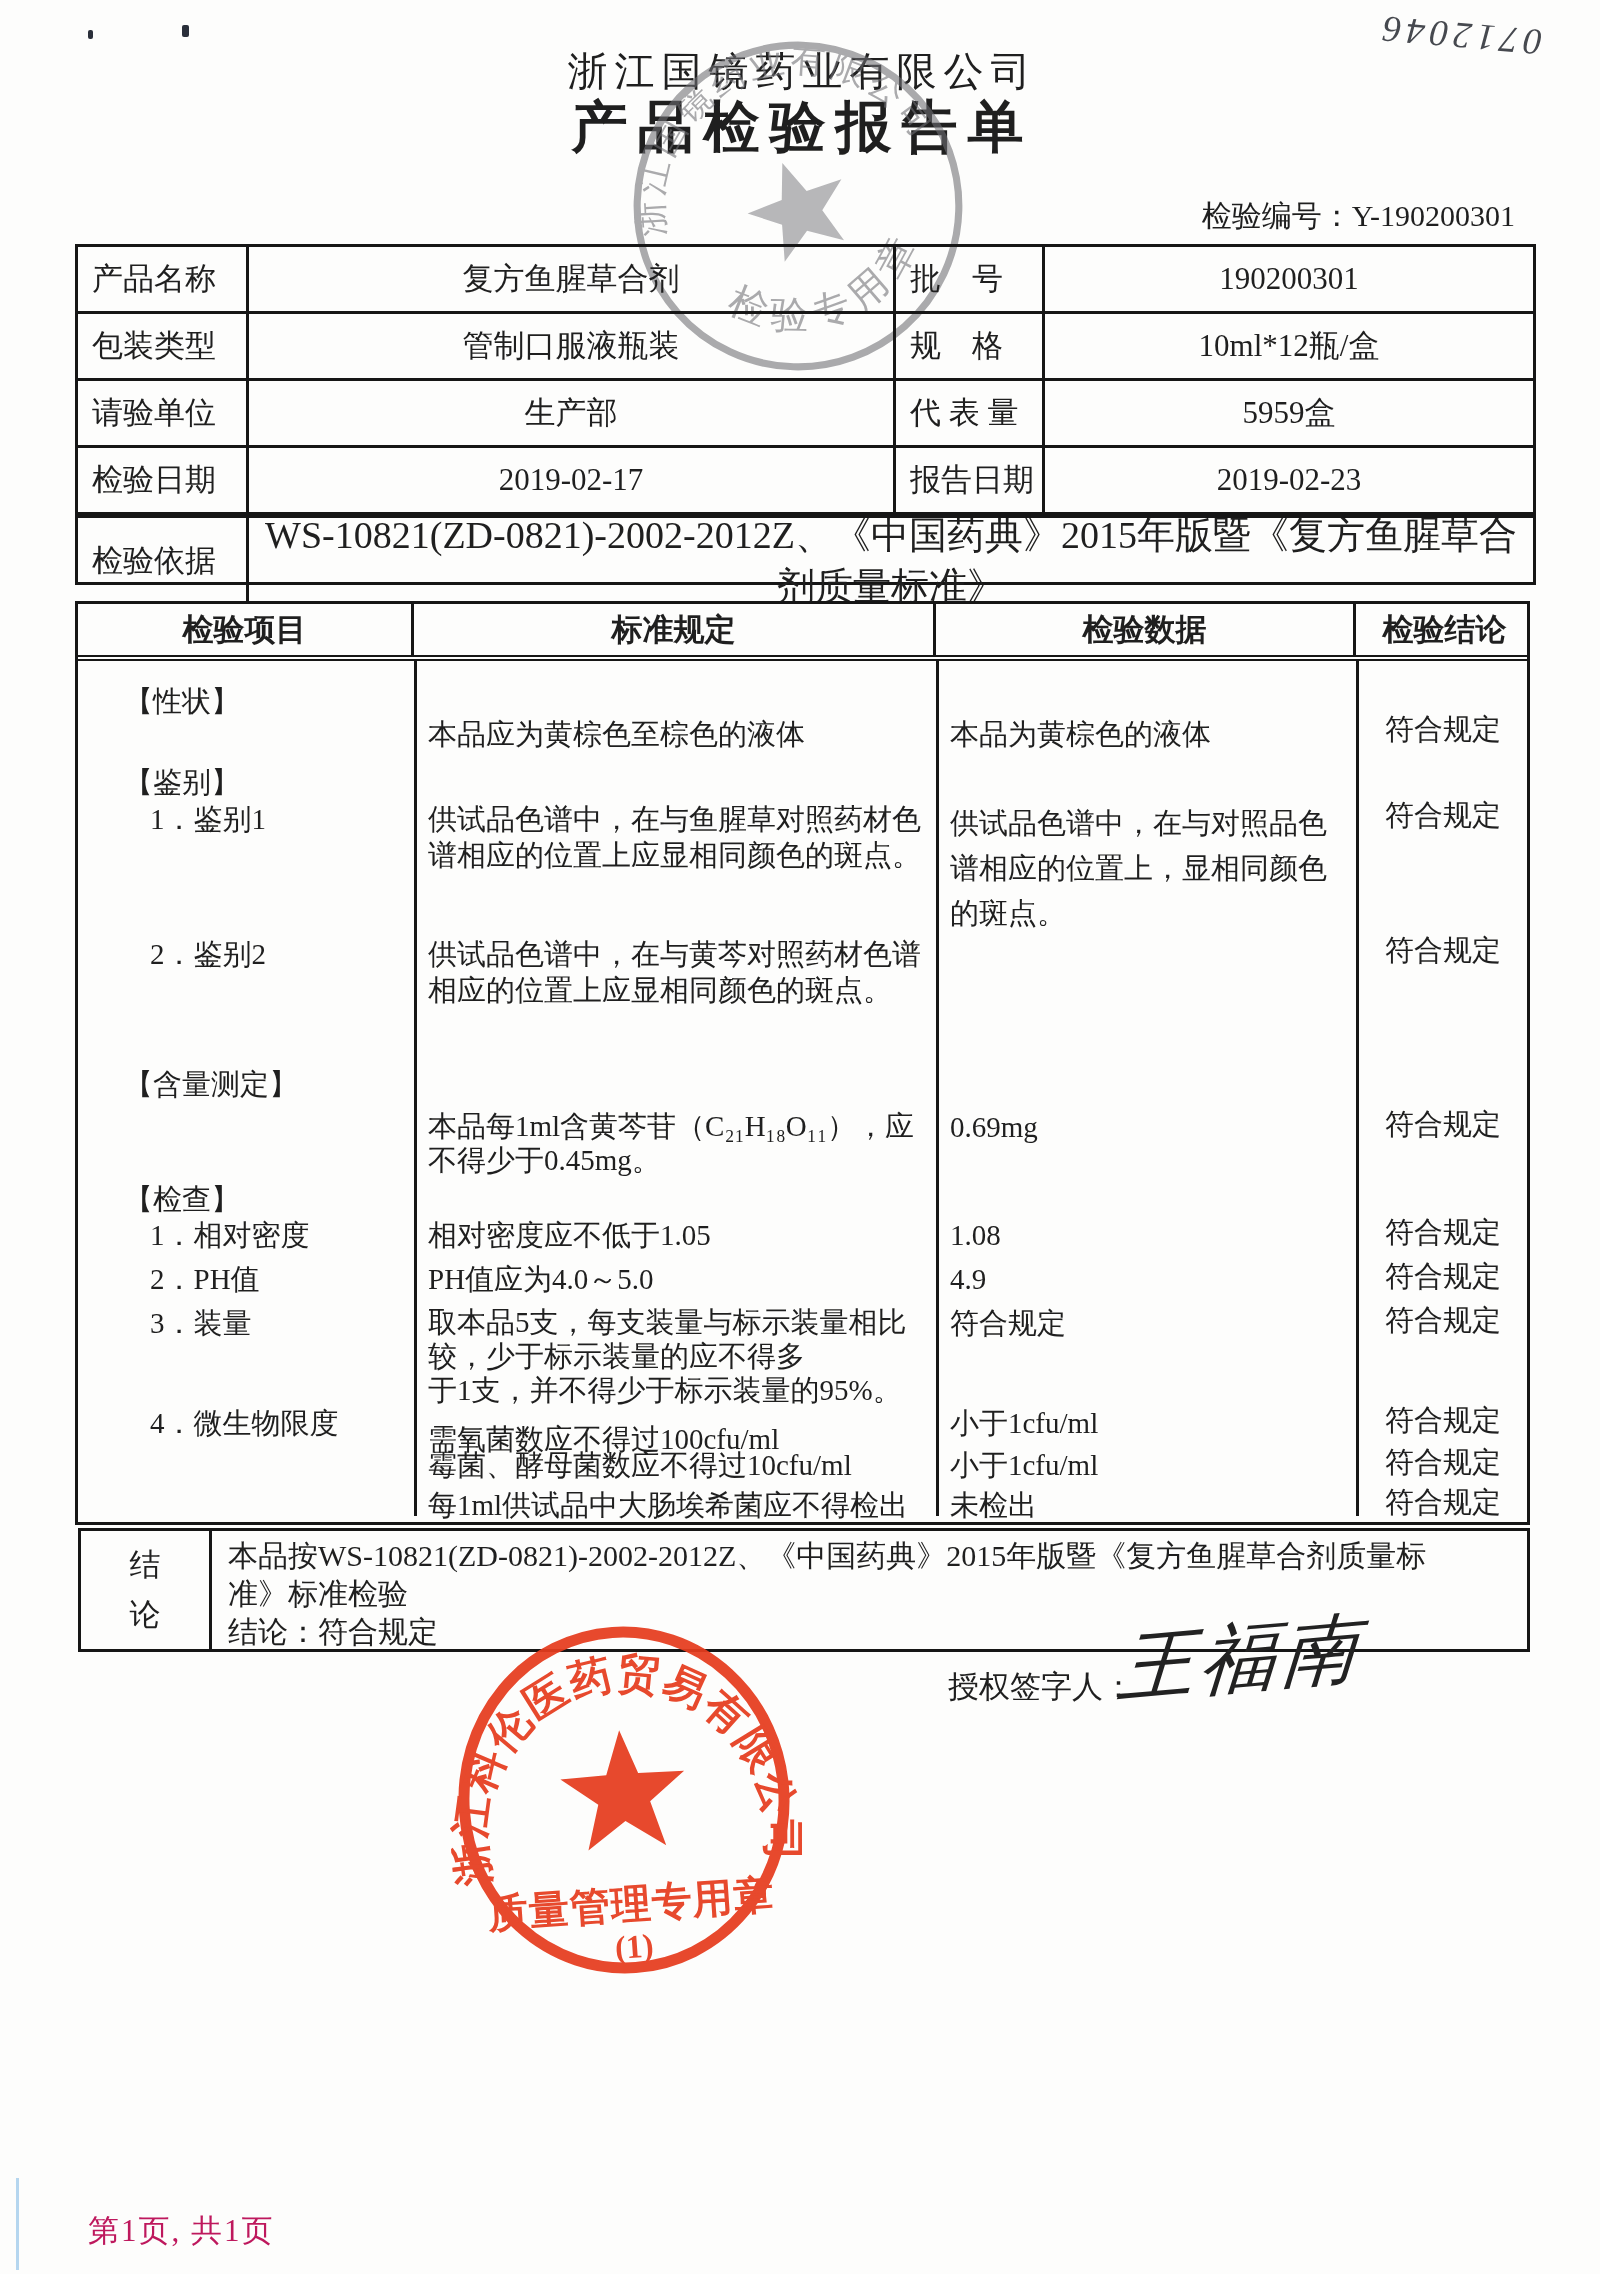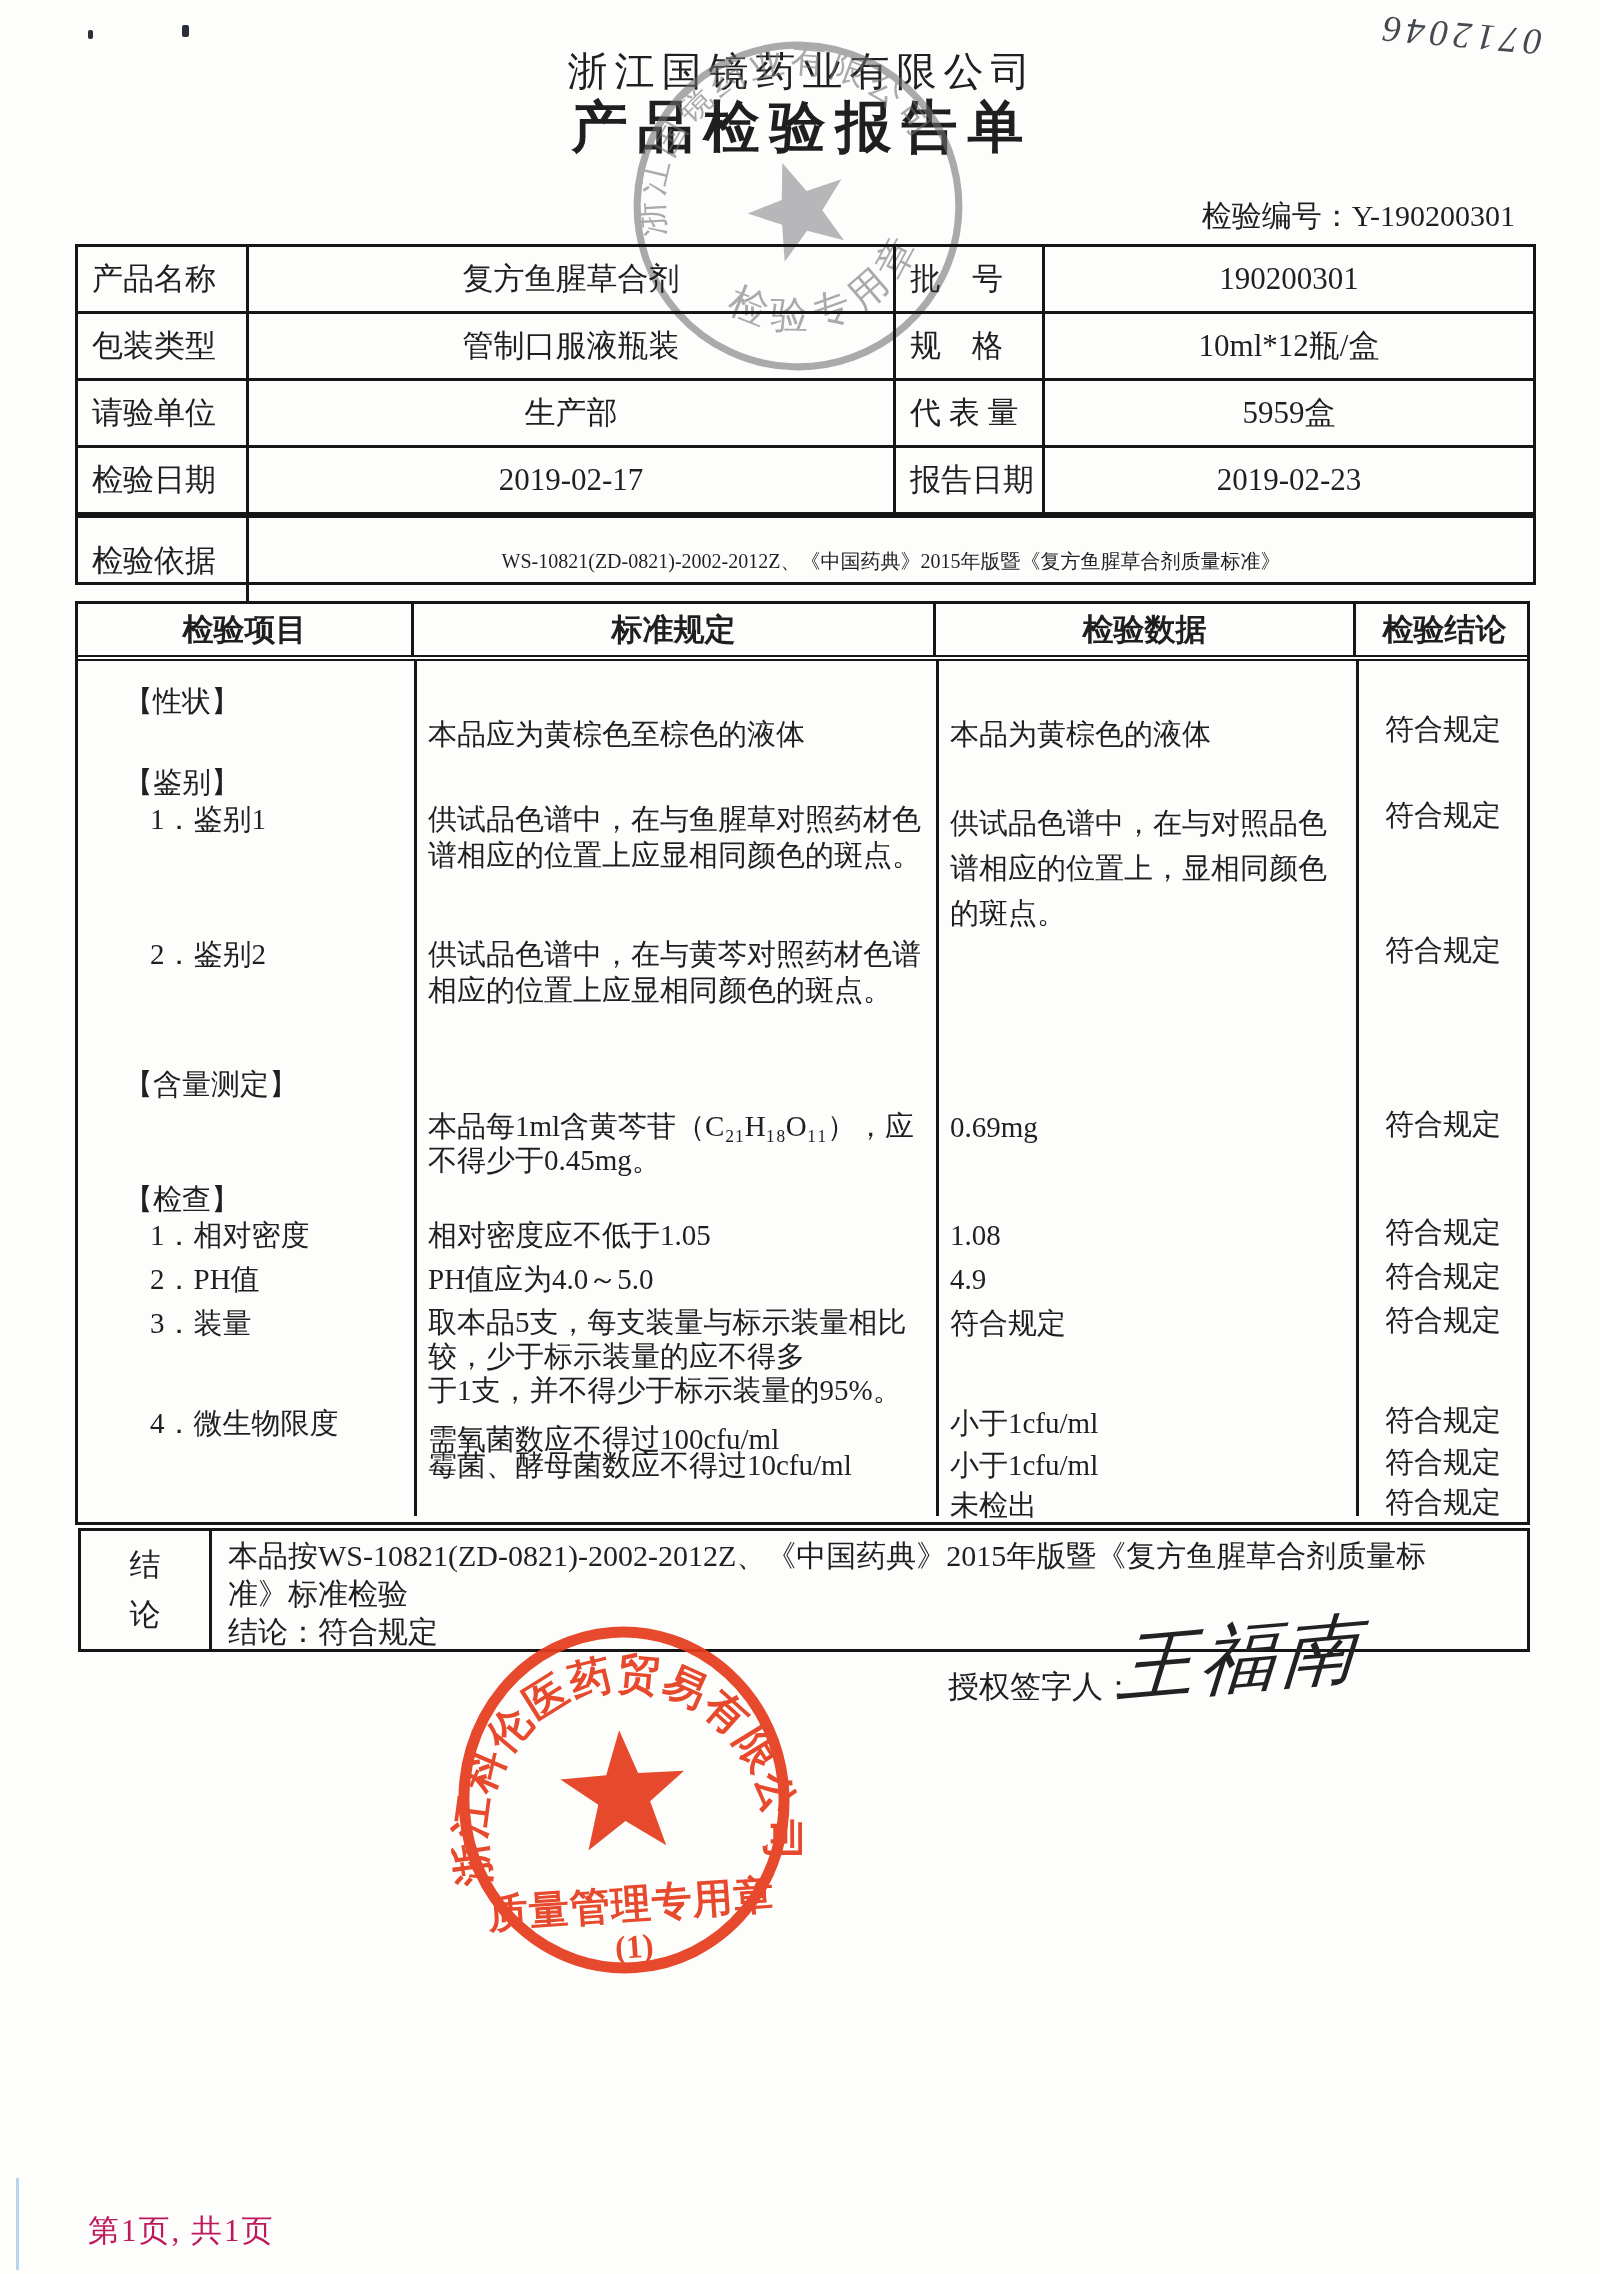--- a/index.html
+++ b/index.html
@@ -34,21 +34,21 @@
     display:grid; grid-template-columns:171px 647px 149px 488px;
     grid-auto-rows:67px; border:3px solid var(--border);
   }
   .cell{border-right:3px solid var(--border); border-bottom:3px solid var(--border);
     display:flex; align-items:center; font-size:31px; overflow:hidden;}
   .cell.last-col{border-right:none;}
   .cell.label{padding-left:14px; white-space:pre-wrap;}
   .cell.value{justify-content:center; text-align:center;}
   .basis-row-label{grid-column:1; height:86px; border-bottom:none; border-top:3px solid var(--border);}
   .basis-row-value{grid-column:2 / 5; height:86px; border-right:none; border-bottom:none;
-     border-top:3px solid var(--border); justify-content:center; font-size:20px;}
+     border-top:3px solid var(--border); justify-content:center; font-size:38px;}
 
   
   .main-table{left:75px; top:601px; width:1455px; height:924px;
     border:3px solid var(--border); box-sizing:border-box;}
   .main-head{display:grid; grid-template-columns:336px 522px 420px 177px;
     height:57px; border-bottom:6px double var(--border); box-sizing:border-box;}
   .main-head .hcell{border-right:3px solid var(--border); display:flex;
     align-items:center; justify-content:center; font-size:31px; font-weight:bold;}
   .main-head .hcell:last-child{border-right:none;}
   .main-body{position:relative; height:855px;}
@@ -168,20 +168,21 @@
 相应的位置上应显相同颜色的斑点。</div>
       <div class="blk col2 pre lh33" style="top:448px">本品每1ml含黄芩苷（C₂₁H₁₈O₁₁），应
 不得少于0.45mg。</div>
       <div class="blk col2 pre" style="top:556px">相对密度应不低于1.05</div>
       <div class="blk col2 pre" style="top:600px">PH值应为4.0～5.0</div>
       <div class="blk col2 pre lh33" style="top:644px">取本品5支，每支装量与标示装量相比
 较，少于标示装量的应不得多
 于1支，并不得少于标示装量的95%。</div>
       <div class="blk col2 pre" style="top:760px">需氧菌数应不得过100cfu/ml</div>
       <div class="blk col2 pre" style="top:786px">霉菌、酵母菌数应不得过10cfu/ml</div>
+      <div class="blk col2 pre" style="top:826px">每1ml供试品中大肠埃希菌应不得检出</div>
 
       <div class="blk col3 pre" style="top:55px">本品为黄棕色的液体</div>
       <div class="blk col3 pre lh45" style="top:140px">供试品色谱中，在与对照品色
 谱相应的位置上，显相同颜色
 的斑点。</div>
       <div class="blk col3 pre" style="top:448px">0.69mg</div>
       <div class="blk col3 pre" style="top:556px">1.08</div>
       <div class="blk col3 pre" style="top:600px">4.9</div>
       <div class="blk col3 pre" style="top:644px">符合规定</div>
       <div class="blk col3 pre" style="top:744px">小于1cfu/ml</div>

